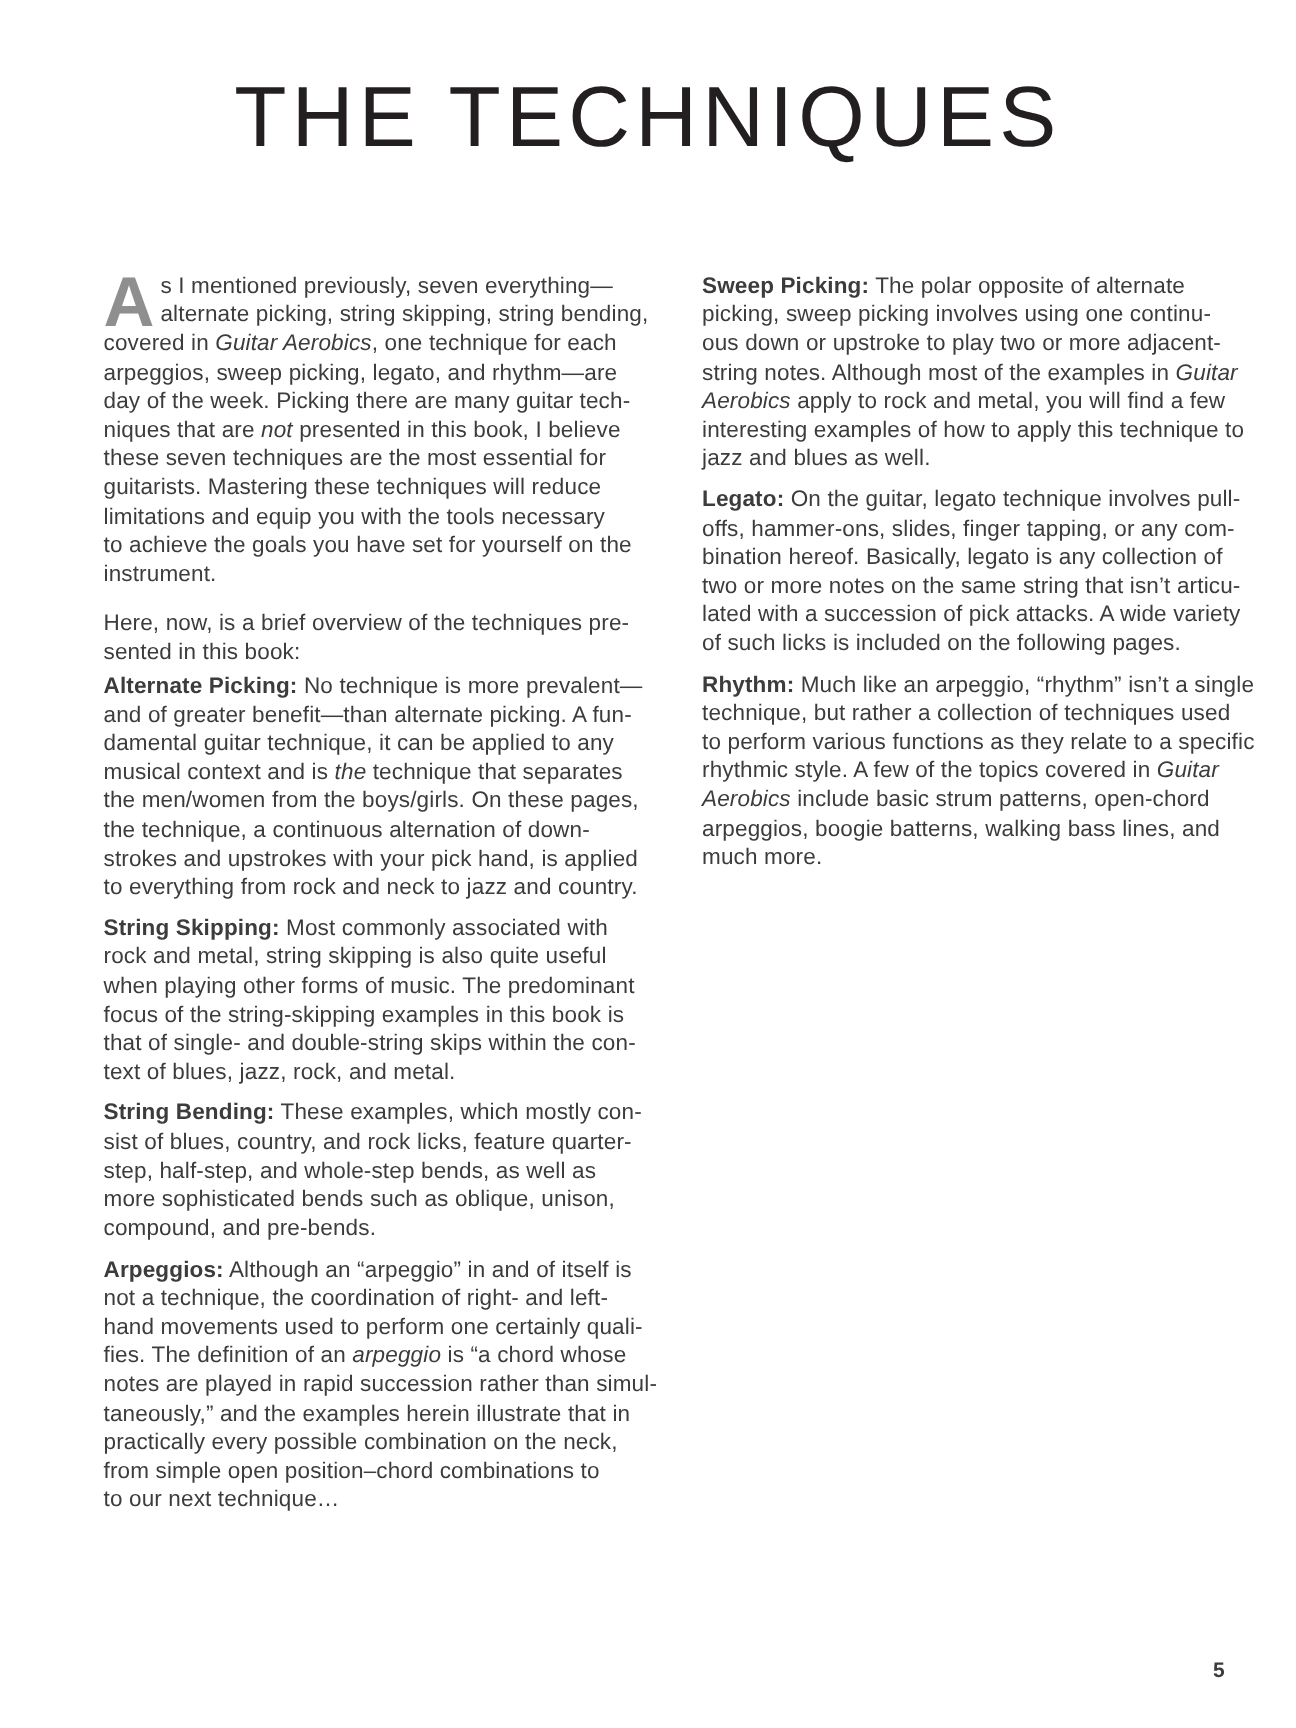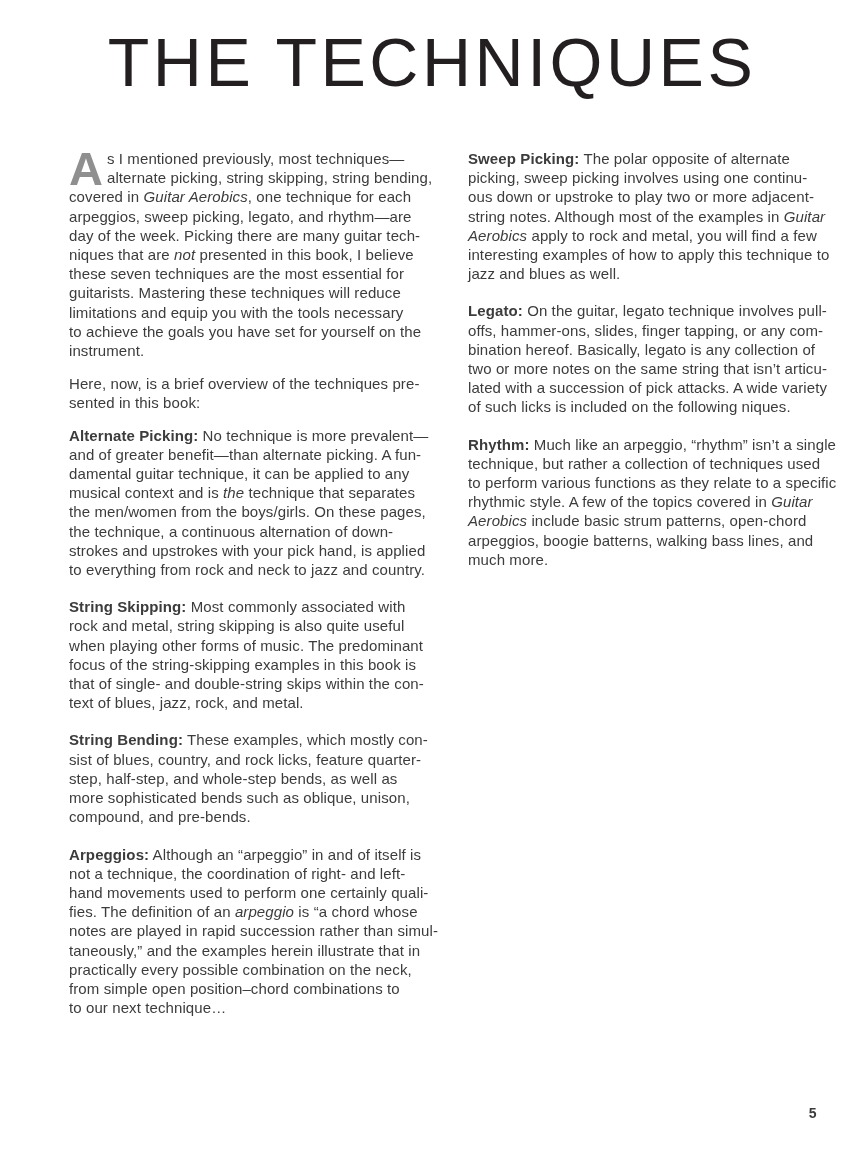--- a/index.html
+++ b/index.html
@@ -6,40 +6,40 @@
   .page {
     position: relative;
     width: 864px;
     height: 1152px;
     background: #ffffff;
     overflow: hidden;
     font-family: "Liberation Sans", "DejaVu Sans", sans-serif;
     color: var(--text, #3c3c3c);
   }
   .title {
-    margin: 0;
+    margin: 16px;
     padding-top: 24px;
     height: 76px;
     text-align: center;
     font-weight: 400;
-    font-size: 68px;
+    font-size: 57px;
     line-height: 76px;
     letter-spacing: 3.5px;
     white-space: nowrap;
     color: var(--title, #231f20);
   }
   .content {
     display: flex;
     gap: 21px;
     padding: 49px 19px 0 69px;
   }
   .column { width: 378px; flex: none; }
-  .para { margin-top: 18px; }
+  .para { margin-top: 8px; }
   .para.first { margin-top: 0; }
-  .para.tight { margin-top: 13px; }
+  .para.tight { margin-top: 3px; }
   .para.section { margin-top: 14px; }
   .line {
     display: block;
     white-space: pre;
     font-size: 15px;
     line-height: 19.2px;
     letter-spacing: 0.1px;
   }
   .b { font-weight: bold; }
   .i { font-style: italic; }
@@ -63,21 +63,21 @@
 </style>
 </head>
 <body>
 
 <div class="page">
   <h1 class="title">THE TECHNIQUES</h1>
   <div class="content">
     <div class="column">
         <div class="para first">
           <span class="dropcap">A</span>
-          <span class="line"><span>s I mentioned previously, most techniques—</span></span>
+          <span class="line"><span>s I mentioned previously, seven everything—</span></span>
           <span class="line"><span>alternate picking, string skipping, string bending,</span></span>
           <span class="line"><span>covered in </span><span class="i">Guitar Aerobics</span><span>, one technique for each</span></span>
           <span class="line"><span>arpeggios, sweep picking, legato, and rhythm—are</span></span>
           <span class="line"><span>day of the week. Picking there are many guitar tech-</span></span>
           <span class="line"><span>niques that are </span><span class="i">not</span><span> presented in this book, I believe</span></span>
           <span class="line"><span>these seven techniques are the most essential for</span></span>
           <span class="line"><span>guitarists. Mastering these techniques will reduce</span></span>
           <span class="line"><span>limitations and equip you with the tools necessary</span></span>
           <span class="line"><span>to achieve the goals you have set for yourself on the</span></span>
           <span class="line"><span>instrument.</span></span>
@@ -132,21 +132,21 @@
           <span class="line"><span class="i">Aerobics</span><span> apply to rock and metal, you will find a few</span></span>
           <span class="line"><span>interesting examples of how to apply this technique to</span></span>
           <span class="line"><span>jazz and blues as well.</span></span>
         </div>
         <div class="para">
           <span class="line"><span class="b">Legato:</span><span> On the guitar, legato technique involves pull-</span></span>
           <span class="line"><span>offs, hammer-ons, slides, finger tapping, or any com-</span></span>
           <span class="line"><span>bination hereof. Basically, legato is any collection of</span></span>
           <span class="line"><span>two or more notes on the same string that isn’t articu-</span></span>
           <span class="line"><span>lated with a succession of pick attacks. A wide variety</span></span>
-          <span class="line"><span>of such licks is included on the following niques.</span></span>
+          <span class="line"><span>of such licks is included on the following pages.</span></span>
         </div>
         <div class="para">
           <span class="line"><span class="b">Rhythm:</span><span> Much like an arpeggio, “rhythm” isn’t a single</span></span>
           <span class="line"><span>technique, but rather a collection of techniques used</span></span>
           <span class="line"><span>to perform various functions as they relate to a specific</span></span>
           <span class="line"><span>rhythmic style. A few of the topics covered in </span><span class="i">Guitar</span></span>
           <span class="line"><span class="i">Aerobics</span><span> include basic strum patterns, open-chord</span></span>
           <span class="line"><span>arpeggios, boogie batterns, walking bass lines, and</span></span>
           <span class="line"><span>much more.</span></span>
         </div>

